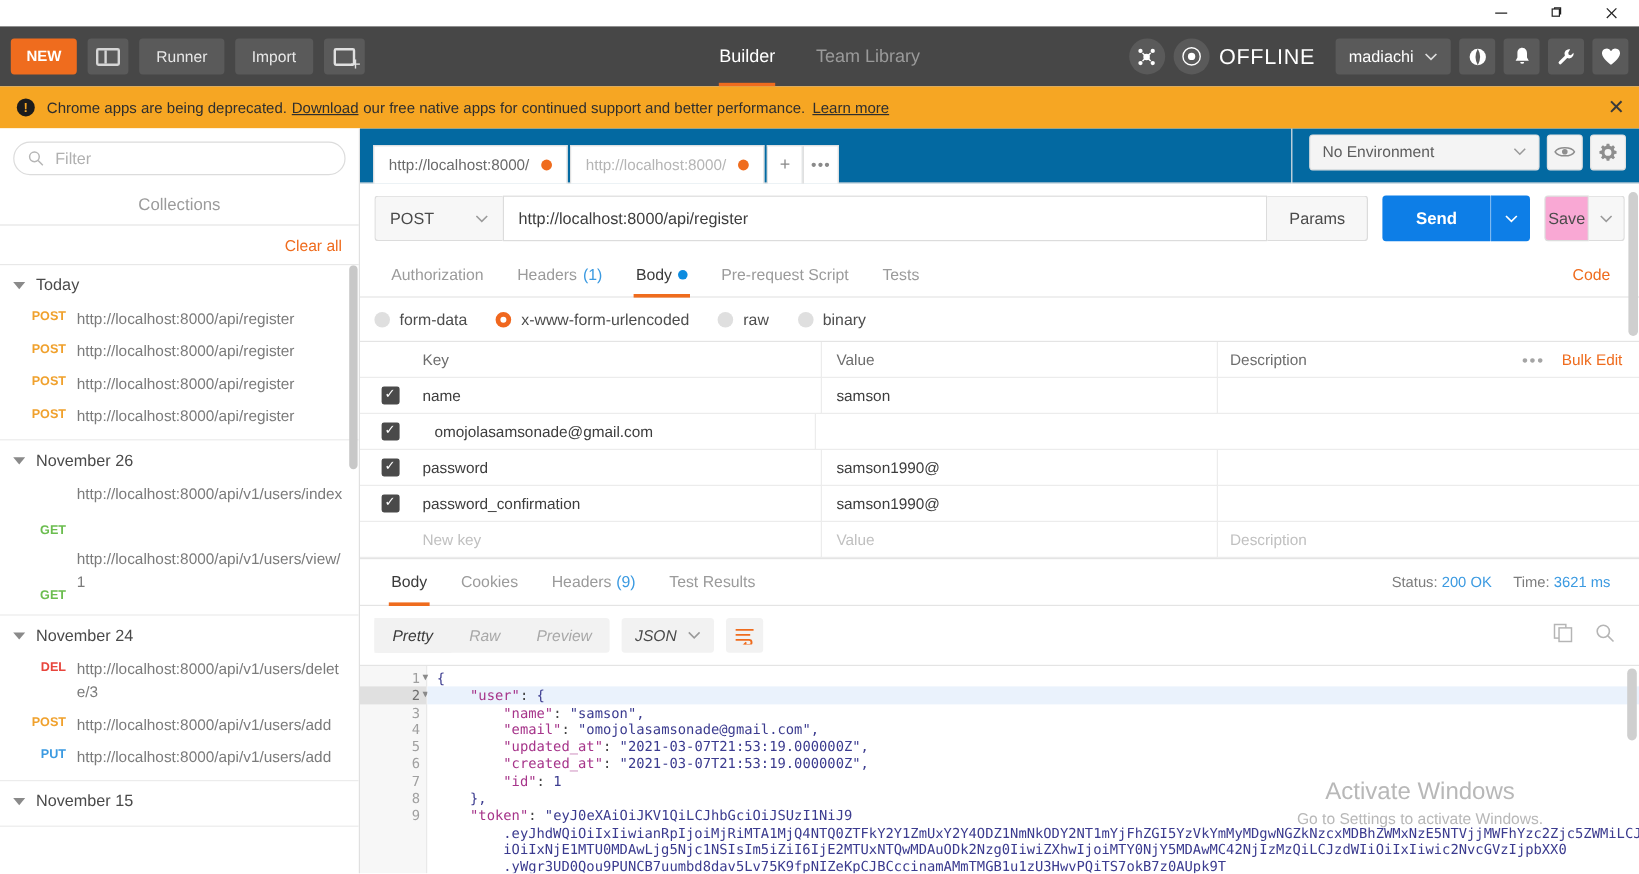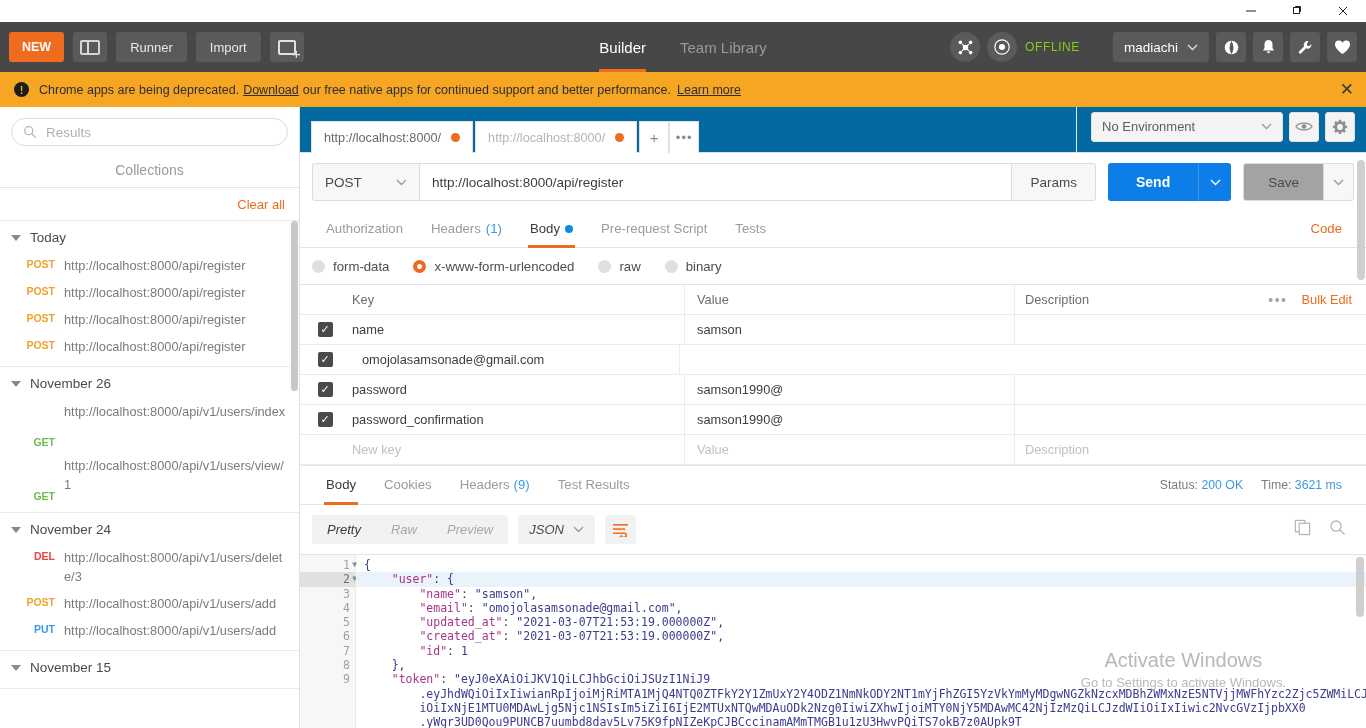--- a/index.html
+++ b/index.html
@@ -60,21 +60,21 @@
     height: 3px; background: #ef6c1e;
   }
 
   .header-right {
     margin-left: auto; display: flex; align-items: center; gap: 7px; z-index: 2;
   }
   .circ-ico {
     width: 30px; height: 30px; border-radius: 50%; background: #5a5a5a;
     display: flex; align-items: center; justify-content: center; color: #fff;
   }
-  .offline-lbl { color: #84cc16; font-size: 12px; letter-spacing: 0.6px; margin-left: 1px; margin-right: 26px; }
+  .offline-lbl { color: #ffffff; font-size: 18px; letter-spacing: 0.6px; margin-left: 1px; margin-right: 10px; }
   .user-chip {
     background: #5a5a5a; border-radius: 3px; height: 30px; padding: 0 11px;
     display: flex; align-items: center; gap: 9px; color: #fff; font-size: 13.5px;
   }
   .sq-ico {
     width: 30px; height: 30px; border-radius: 3px; background: #5a5a5a;
     display: flex; align-items: center; justify-content: center; color: #fff;
   }
 
   
@@ -197,22 +197,22 @@
   }
   .send-btn {
     height: 38px; background: #0d7ee7; color: #fff; font-weight: bold; font-size: 14px;
     display: flex; align-items: center; padding: 0 28px; border-radius: 3px 0 0 3px; margin-left: 12px;
   }
   .send-caret {
     height: 38px; width: 33px; background: #0d7ee7; color: #fff; border-radius: 0 3px 3px 0;
     display: flex; align-items: center; justify-content: center; border-left: 1px solid #3d97ec;
   }
   .save-btn {
-    height: 38px; background: #a3a3a3; border: 1px solid #dcdcdc; border-radius: 3px 0 0 3px;
-    display: flex; align-items: center; padding: 0 24px; font-size: 13.5px; color: #4a4a4a; margin-left: 12px;
+    height: 38px; background: #f9a8d4; border: 1px solid #dcdcdc; border-radius: 3px 0 0 3px;
+    display: flex; align-items: center; padding: 0 2px; font-size: 13.5px; color: #4a4a4a; margin-left: 12px;
   }
   .save-caret {
     height: 38px; width: 30px; background: #f7f7f7; border: 1px solid #dcdcdc; border-left: none;
     border-radius: 0 3px 3px 0; display: flex; align-items: center; justify-content: center; color: #8e8e8e;
   }
 
   
   .req-tabs { display: flex; gap: 0; padding: 0 12px; border-bottom: 1px solid #e4e4e4; }
   .req-tab {
     font-size: 13.2px; color: #9b9b9b; padding: 10px 14px 11px 14px; position: relative;
@@ -424,21 +424,21 @@
 
   <div class="body">
 
     <div class="sidebar">
       <div class="filter-wrap">
         <div class="filter-box">
           <svg width="14" height="14" viewBox="0 0 16 16">
               <circle cx="6.5" cy="6.5" r="4.6" fill="none" stroke="#b5b5b5" stroke-width="1.4"></circle>
               <line x1="10" y1="10" x2="14.5" y2="14.5" stroke="#b5b5b5" stroke-width="1.4"></line>
             </svg>
-          <span class="ph">Results</span>
+          <span class="ph">Filter</span>
         </div>
       </div>
       <div class="side-tabs">
         <div class="side-tab">Collections</div>
       </div>
       <div class="clear-row">
         <span class="clear-all">Clear all</span>
       </div>
       <div class="hist-scroll">
         <div id="history-groups">

